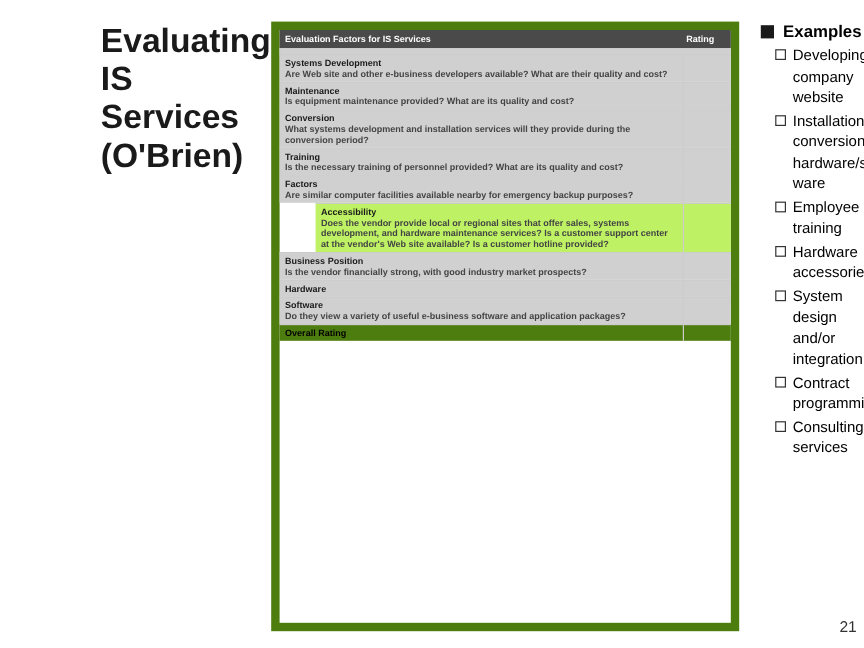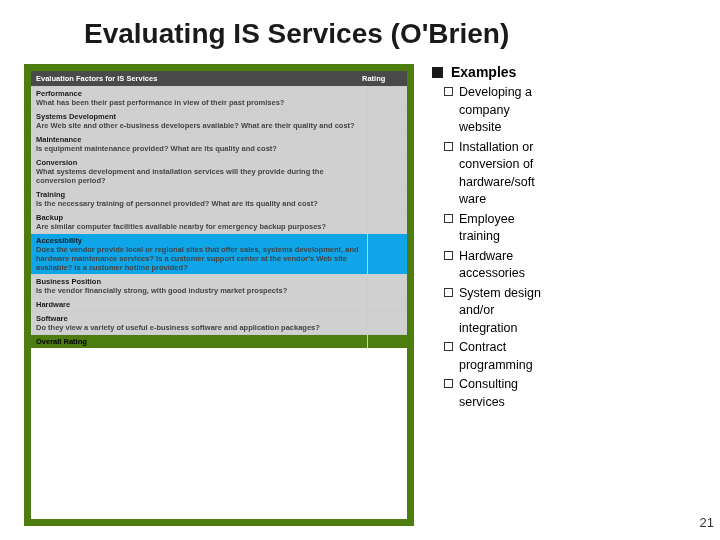--- a/index.html
+++ b/index.html
@@ -10,21 +10,21 @@
       font-family: Arial, sans-serif;
       overflow: hidden;
       position: relative;
     }
     .slide {
       width: 576px;
       height: 540px;
       background: #fff;
       padding: 18px 24px 14px 24px;
       display: flex;
-      flex-direction: column;
+      flex-direction: row;
     }
     .title {
       font-size: 28px;
       font-weight: bold;
       color: #1a1a1a;
       margin-bottom: 14px;
       margin-left: 60px;
     }
     .content-area {
       display: flex;
@@ -41,45 +41,46 @@
     }
     .table-header {
       display: flex;
       background: #4a4a4a;
       color: #fff;
       font-weight: bold;
       padding: 3px 5px;
       justify-content: space-between;
     }
     .table-header .col-factor { flex: 1; }
-    .table-header .col-rating { width: 40px; text-align: left; }
+    .table-header .col-rating { width: 40px; text-align: center; }
     .table-row {
       display: flex;
       border-top: 1px solid #ccc;
     }
     .table-row .cell-factor {
       flex: 1;
       padding: 2px 5px;
     }
     .table-row .cell-rating {
       width: 40px;
       border-left: 1px solid #ccc;
       padding: 2px 3px;
     }
     .row-category {
       background: #d0d0d0;
       font-weight: bold;
       color: #1a1a1a;
       font-size: 7.5px;
     }
     .row-category-alt {
-      background: #0ea5e9;
+      background: #bef264;
       font-weight: bold;
       color: #1a1a1a;
       font-size: 7.5px;
+      margin-left: 30px;
     }
     .row-highlight {
       background: #4d7c0f;
       font-weight: bold;
     }
     .factor-name {
       font-weight: bold;
       display: block;
     }
     .factor-desc {
@@ -150,24 +151,20 @@
   <div class="title">Evaluating IS Services (O'Brien)</div>
   <div class="content-area">
 
     <div class="table-container">
       <div class="table-header">
         <span class="col-factor">Evaluation Factors for IS Services</span>
         <span class="col-rating">Rating</span>
       </div>
 
       <div class="table-row row-category">
-        <div class="cell-factor">
-          <span class="factor-name">Performance</span>
-          <span class="factor-desc">What has been their past performance in view of their past promises?</span>
-        </div>
         <div class="cell-rating"></div>
       </div>
 
       <div class="table-row row-category">
         <div class="cell-factor">
           <span class="factor-name">Systems Development</span>
           <span class="factor-desc">Are Web site and other e-business developers available? What are their quality and cost?</span>
         </div>
         <div class="cell-rating"></div>
       </div>
@@ -191,21 +188,21 @@
       <div class="table-row row-category">
         <div class="cell-factor">
           <span class="factor-name">Training</span>
           <span class="factor-desc">Is the necessary training of personnel provided? What are its quality and cost?</span>
         </div>
         <div class="cell-rating"></div>
       </div>
 
       <div class="table-row row-category">
         <div class="cell-factor">
-          <span class="factor-name">Backup</span>
+          <span class="factor-name">Factors</span>
           <span class="factor-desc">Are similar computer facilities available nearby for emergency backup purposes?</span>
         </div>
         <div class="cell-rating"></div>
       </div>
 
       <div class="table-row row-category-alt">
         <div class="cell-factor">
           <span class="factor-name">Accessibility</span>
           <span class="factor-desc">Does the vendor provide local or regional sites that offer sales, systems development, and hardware maintenance services? Is a customer support center at the vendor's Web site available? Is a customer hotline provided?</span>
         </div>

